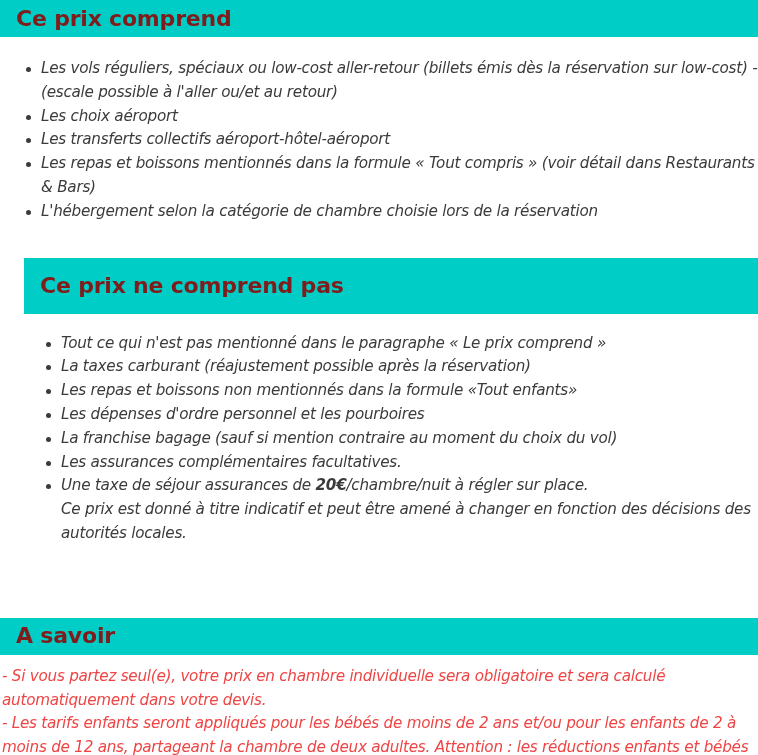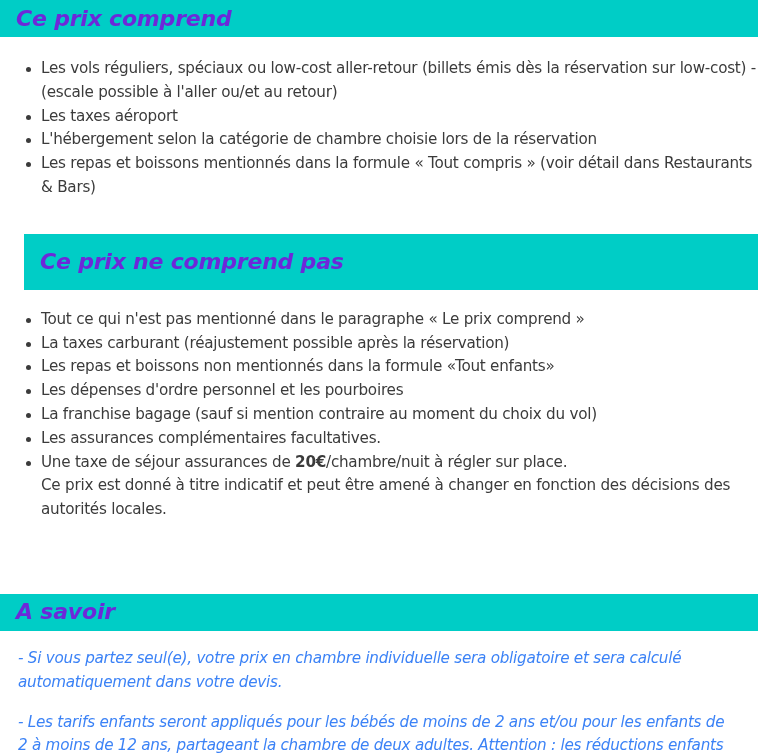--- a/index.html
+++ b/index.html
@@ -23,93 +23,94 @@
 
   
   .section-bar {
     background: #00cdc6;
     width: 758px;
     box-sizing: border-box;
     display: flex;
     align-items: center;
   }
   .section-bar .section-title {
-    color: #6d28d9;
+    color: #7f1d1d;
     font-family: "DejaVu Sans", sans-serif;
-    font-style: italic;
     font-weight: bold;
     font-size: 22px;
     letter-spacing: -0.2px;
     padding-left: 16px;
     line-height: 1;
     white-space: nowrap;
   }
 
   #bar-included   { height: 37px; margin-top: 0px; }
   #bar-excluded   { height: 56px; margin-top: 34px; margin-left: 24px; }
   #bar-toknow     { height: 37px; margin-top: 72px; }
 
   
   ul.bullets {
     list-style: none;
     margin: 0;
     padding: 0;
   }
   ul.bullets li {
     position: relative;
+    font-style: italic;
     font-size: 15.2px;
     line-height: 23.8px;
     color: #3b3b3b;
     padding-left: 41px;
     letter-spacing: -0.25px;
   }
   ul.bullets li::before {
     content: "";
     position: absolute;
     left: 26px;
     top: 10px;
     width: 5px;
     height: 5px;
     background: #3b3b3b;
     border-radius: 50%;
   }
   ul.bullets li.nobullet::before { display: none; }
   #list-included  { margin-top: 20px; }
-  #list-excluded  { margin-top: 18px; }
+  #list-excluded  { margin-top: 18px; padding-left: 20px; }
 
   
   .notes {
     margin-top: 10px;
     padding: 0 8px 0 2px;
   }
   .notes p {
-    margin: 16px;
+    margin: 0;
     font-style: italic;
     font-size: 15.2px;
     line-height: 23.8px;
-    color: #3b82f6;
+    color: #ef4444;
     letter-spacing: -0.25px;
   }
 
   b, .bold { font-weight: bold; }
 </style>
 </head>
 <body>
 
 <div class="page">
 
   <div class="section-bar" id="bar-included">
     <span class="section-title">Ce prix comprend</span>
   </div>
 
   <ul class="bullets" id="list-included">
     <li><span>Les vols réguliers, spéciaux ou low-cost aller-retour (billets émis dès la réservation sur low-cost) -(escale possible à l'aller ou/et au retour)</span></li>
-    <li><span>Les taxes aéroport</span></li>
+    <li><span>Les choix aéroport</span></li>
+    <li><span>Les transferts collectifs aéroport-hôtel-aéroport</span></li>
+    <li><span>Les repas et boissons mentionnés dans la formule « Tout compris » (voir détail dans Restaurants &amp; Bars)</span></li>
     <li><span>L'hébergement selon la catégorie de chambre choisie lors de la réservation</span></li>
-    <li><span>Les repas et boissons mentionnés dans la formule « Tout compris » (voir détail dans Restaurants &amp; Bars)</span></li>
   </ul>
 
   <div class="section-bar" id="bar-excluded">
     <span class="section-title">Ce prix ne comprend pas</span>
   </div>
 
   <ul class="bullets" id="list-excluded">
     <li><span>Tout ce qui n'est pas mentionné dans le paragraphe « Le prix comprend »</span></li>
     <li><span>La taxes carburant (réajustement possible après la réservation)</span></li>
     <li><span>Les repas et boissons non mentionnés dans la formule «Tout enfants»</span></li>

